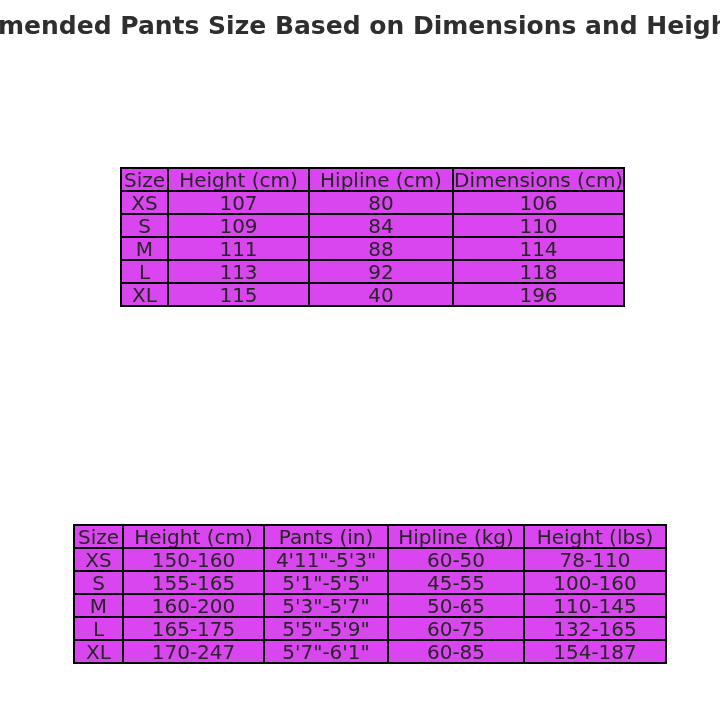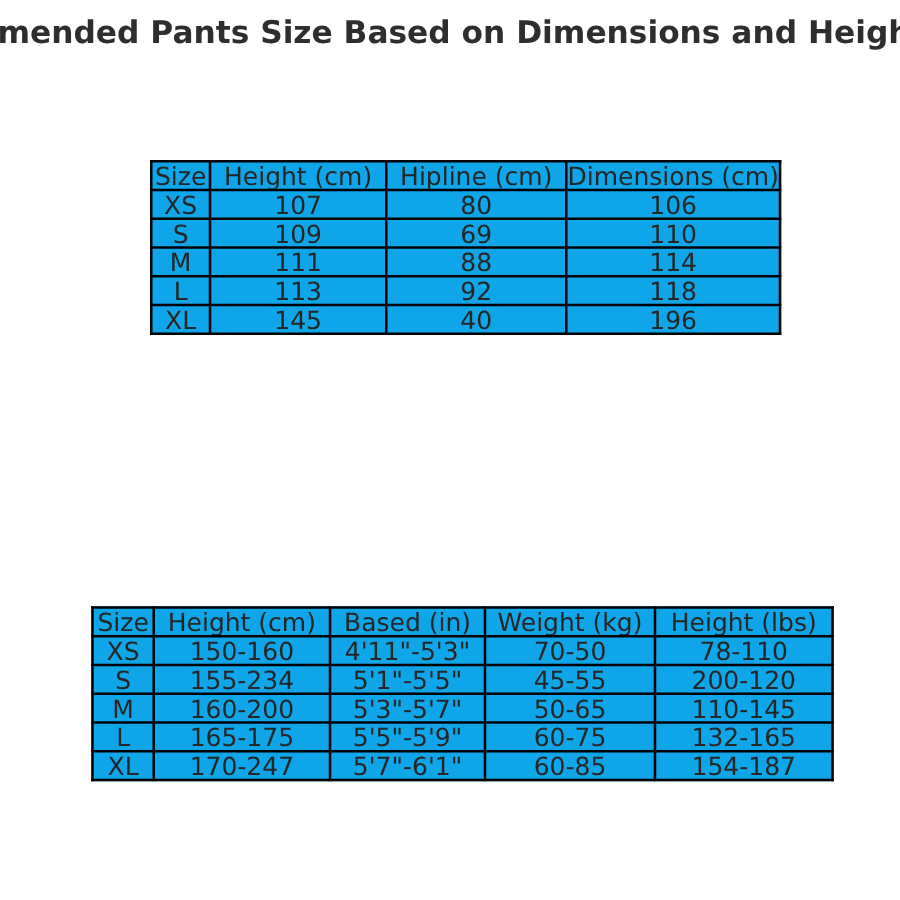--- a/index.html
+++ b/index.html
@@ -19,21 +19,22 @@
     font-size: 25px;
     font-weight: bold;
     line-height: 1;
     color: #2e2e2e;
     letter-spacing: 0px;
   }
   table.size-table {
     position: absolute;
     border-collapse: collapse;
     table-layout: fixed;
-    background: #0ea5e9;
+    background: #d946ef;
+    margin-top: 39px;
   }
   table.size-table td {
     border: 2px solid #000000;
     text-align: center;
     vertical-align: middle;
     padding: 0;
     font-size: 20px;
     line-height: 1;
     color: #262626;
     font-weight: normal;
@@ -66,73 +67,73 @@
       </tr>
       <tr>
         <td>XS</td>
         <td>107</td>
         <td>80</td>
         <td>106</td>
       </tr>
       <tr>
         <td>S</td>
         <td>109</td>
-        <td>69</td>
+        <td>84</td>
         <td>110</td>
       </tr>
       <tr>
         <td>M</td>
         <td>111</td>
         <td>88</td>
         <td>114</td>
       </tr>
       <tr>
         <td>L</td>
         <td>113</td>
         <td>92</td>
         <td>118</td>
       </tr>
       <tr>
         <td>XL</td>
-        <td>145</td>
+        <td>115</td>
         <td>40</td>
         <td>196</td>
       </tr>
     </tbody>
   </table>
 
   <table class="size-table" id="table-2">
     <colgroup>
       <col style="width:49px">
         <col style="width:141px">
         <col style="width:124px">
         <col style="width:136px">
         <col style="width:142px">
     </colgroup>
     <tbody>
       <tr>
         <td>Size</td>
         <td>Height (cm)</td>
-        <td>Based (in)</td>
-        <td>Weight (kg)</td>
+        <td>Pants (in)</td>
+        <td>Hipline (kg)</td>
         <td>Height (lbs)</td>
       </tr>
       <tr>
         <td>XS</td>
         <td>150-160</td>
         <td>4'11"-5'3"</td>
-        <td>70-50</td>
+        <td>60-50</td>
         <td>78-110</td>
       </tr>
       <tr>
         <td>S</td>
-        <td>155-234</td>
+        <td>155-165</td>
         <td>5'1"-5'5"</td>
         <td>45-55</td>
-        <td>200-120</td>
+        <td>100-160</td>
       </tr>
       <tr>
         <td>M</td>
         <td>160-200</td>
         <td>5'3"-5'7"</td>
         <td>50-65</td>
         <td>110-145</td>
       </tr>
       <tr>
         <td>L</td>

